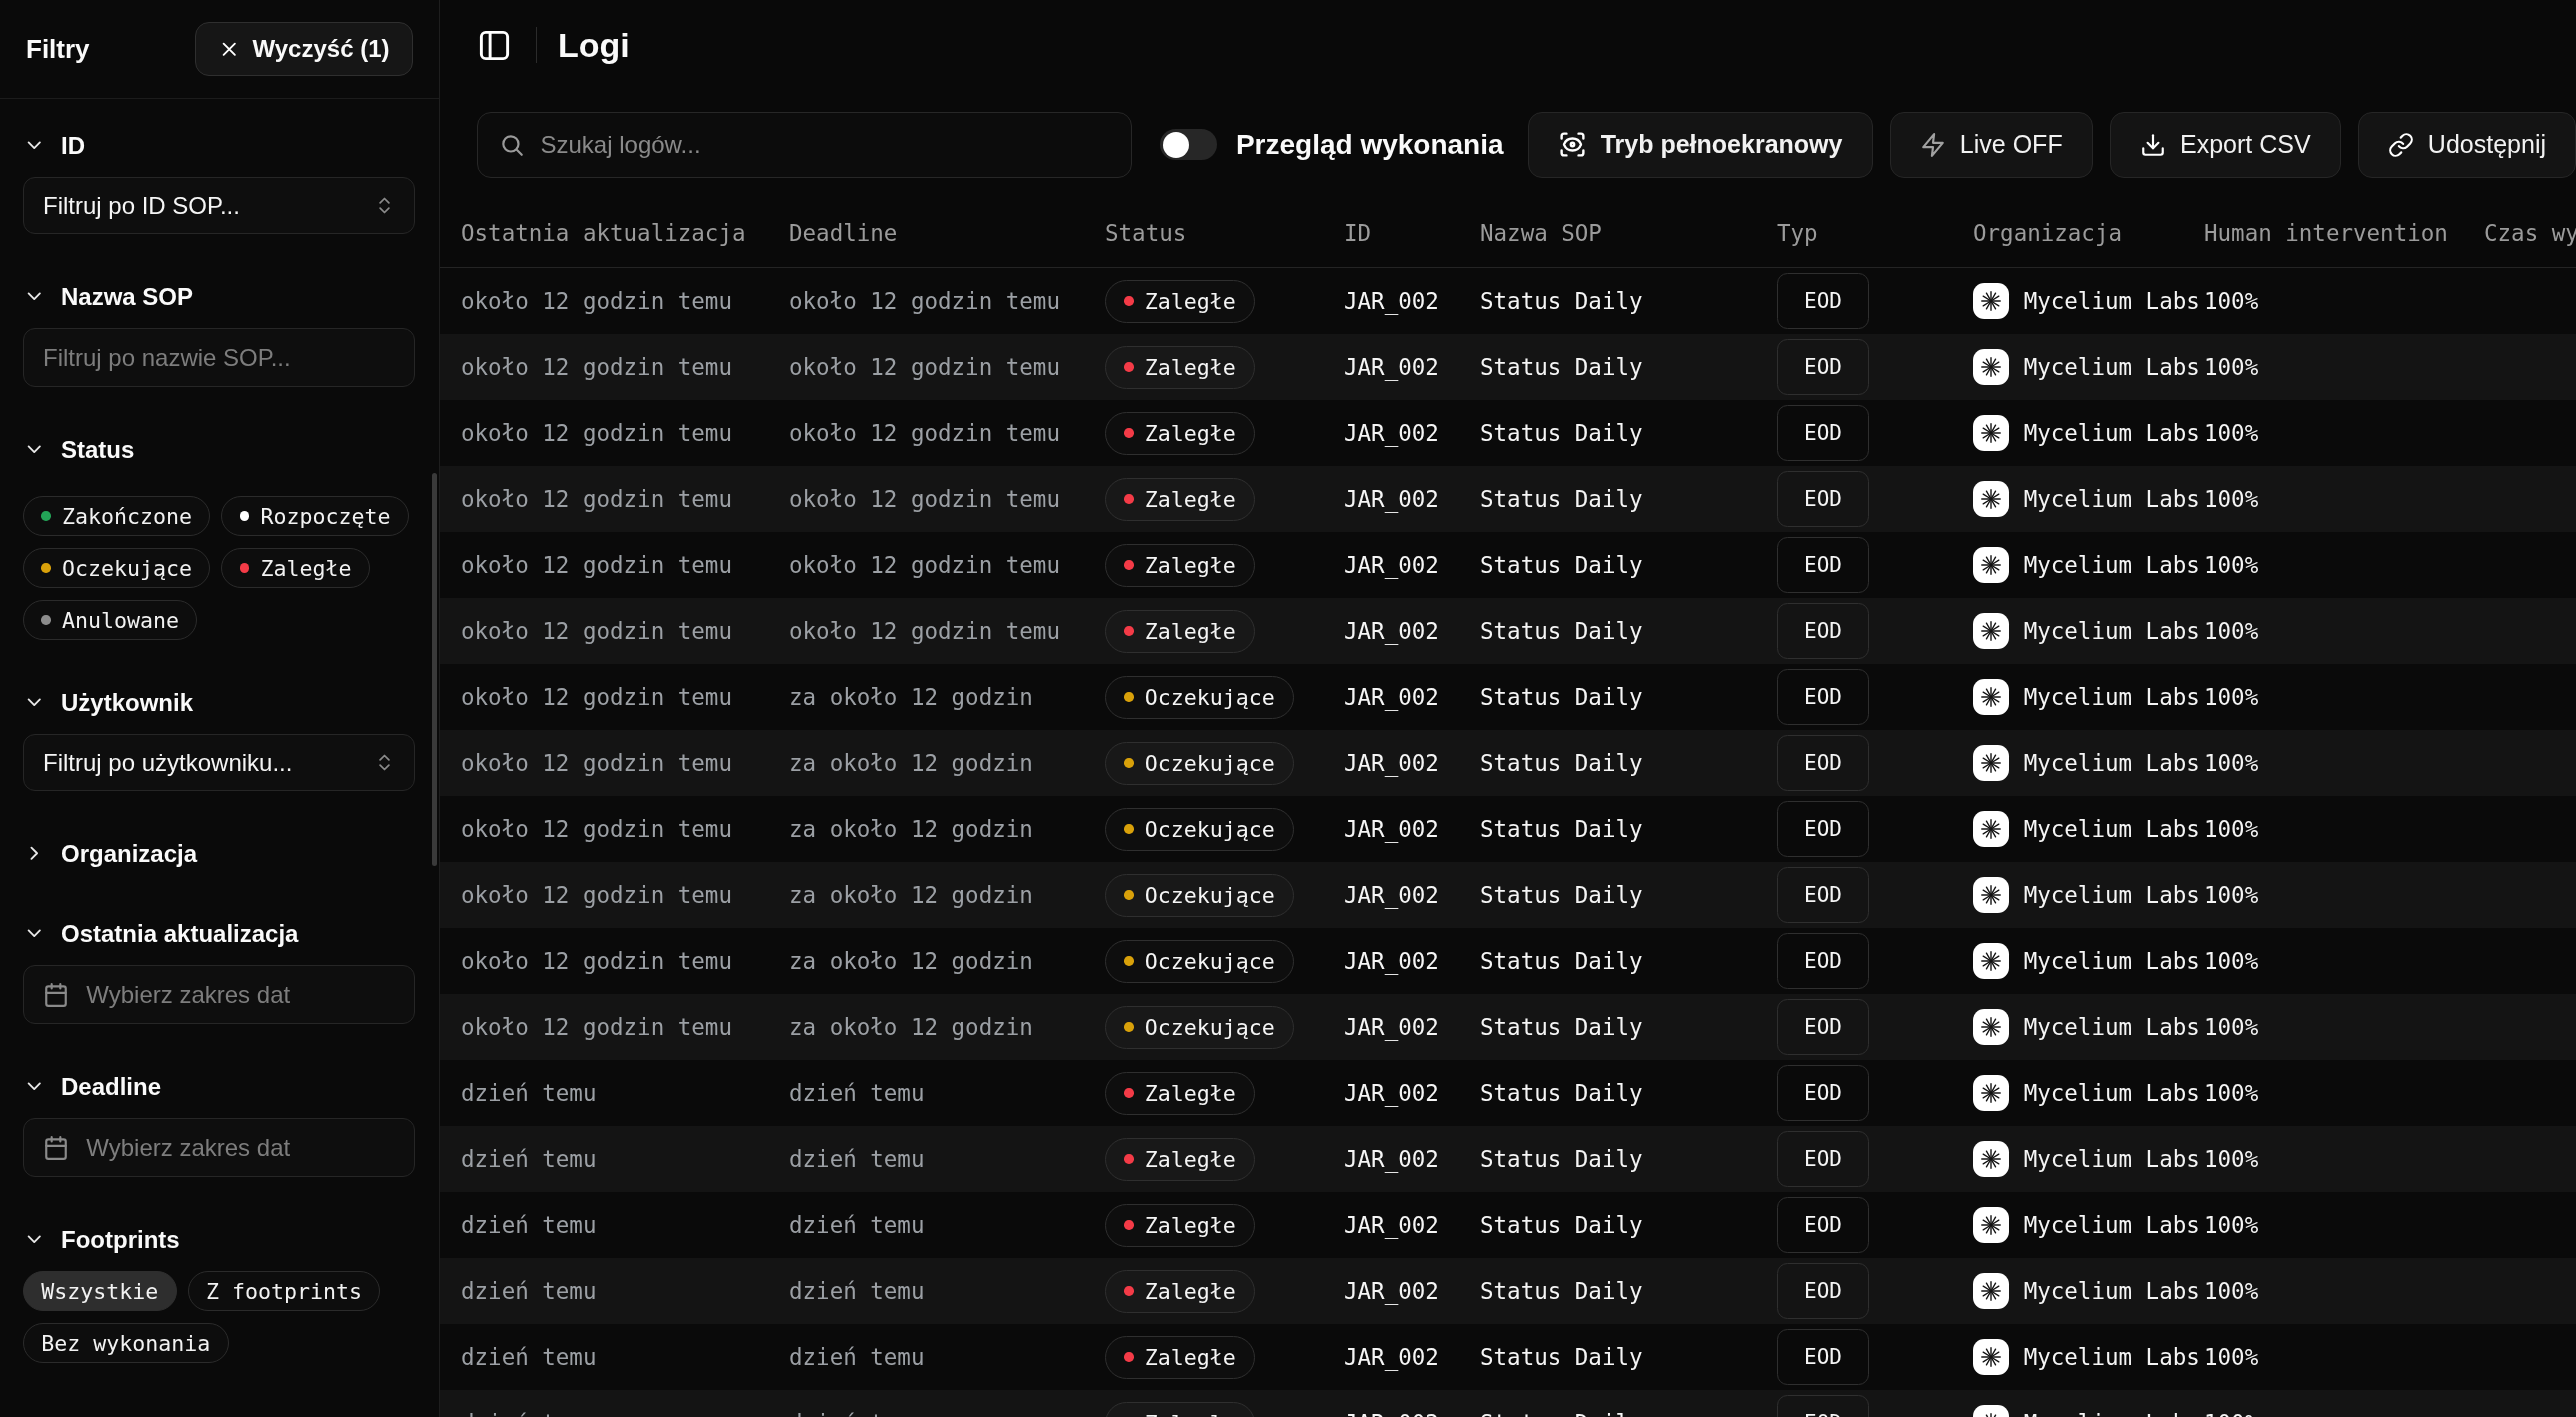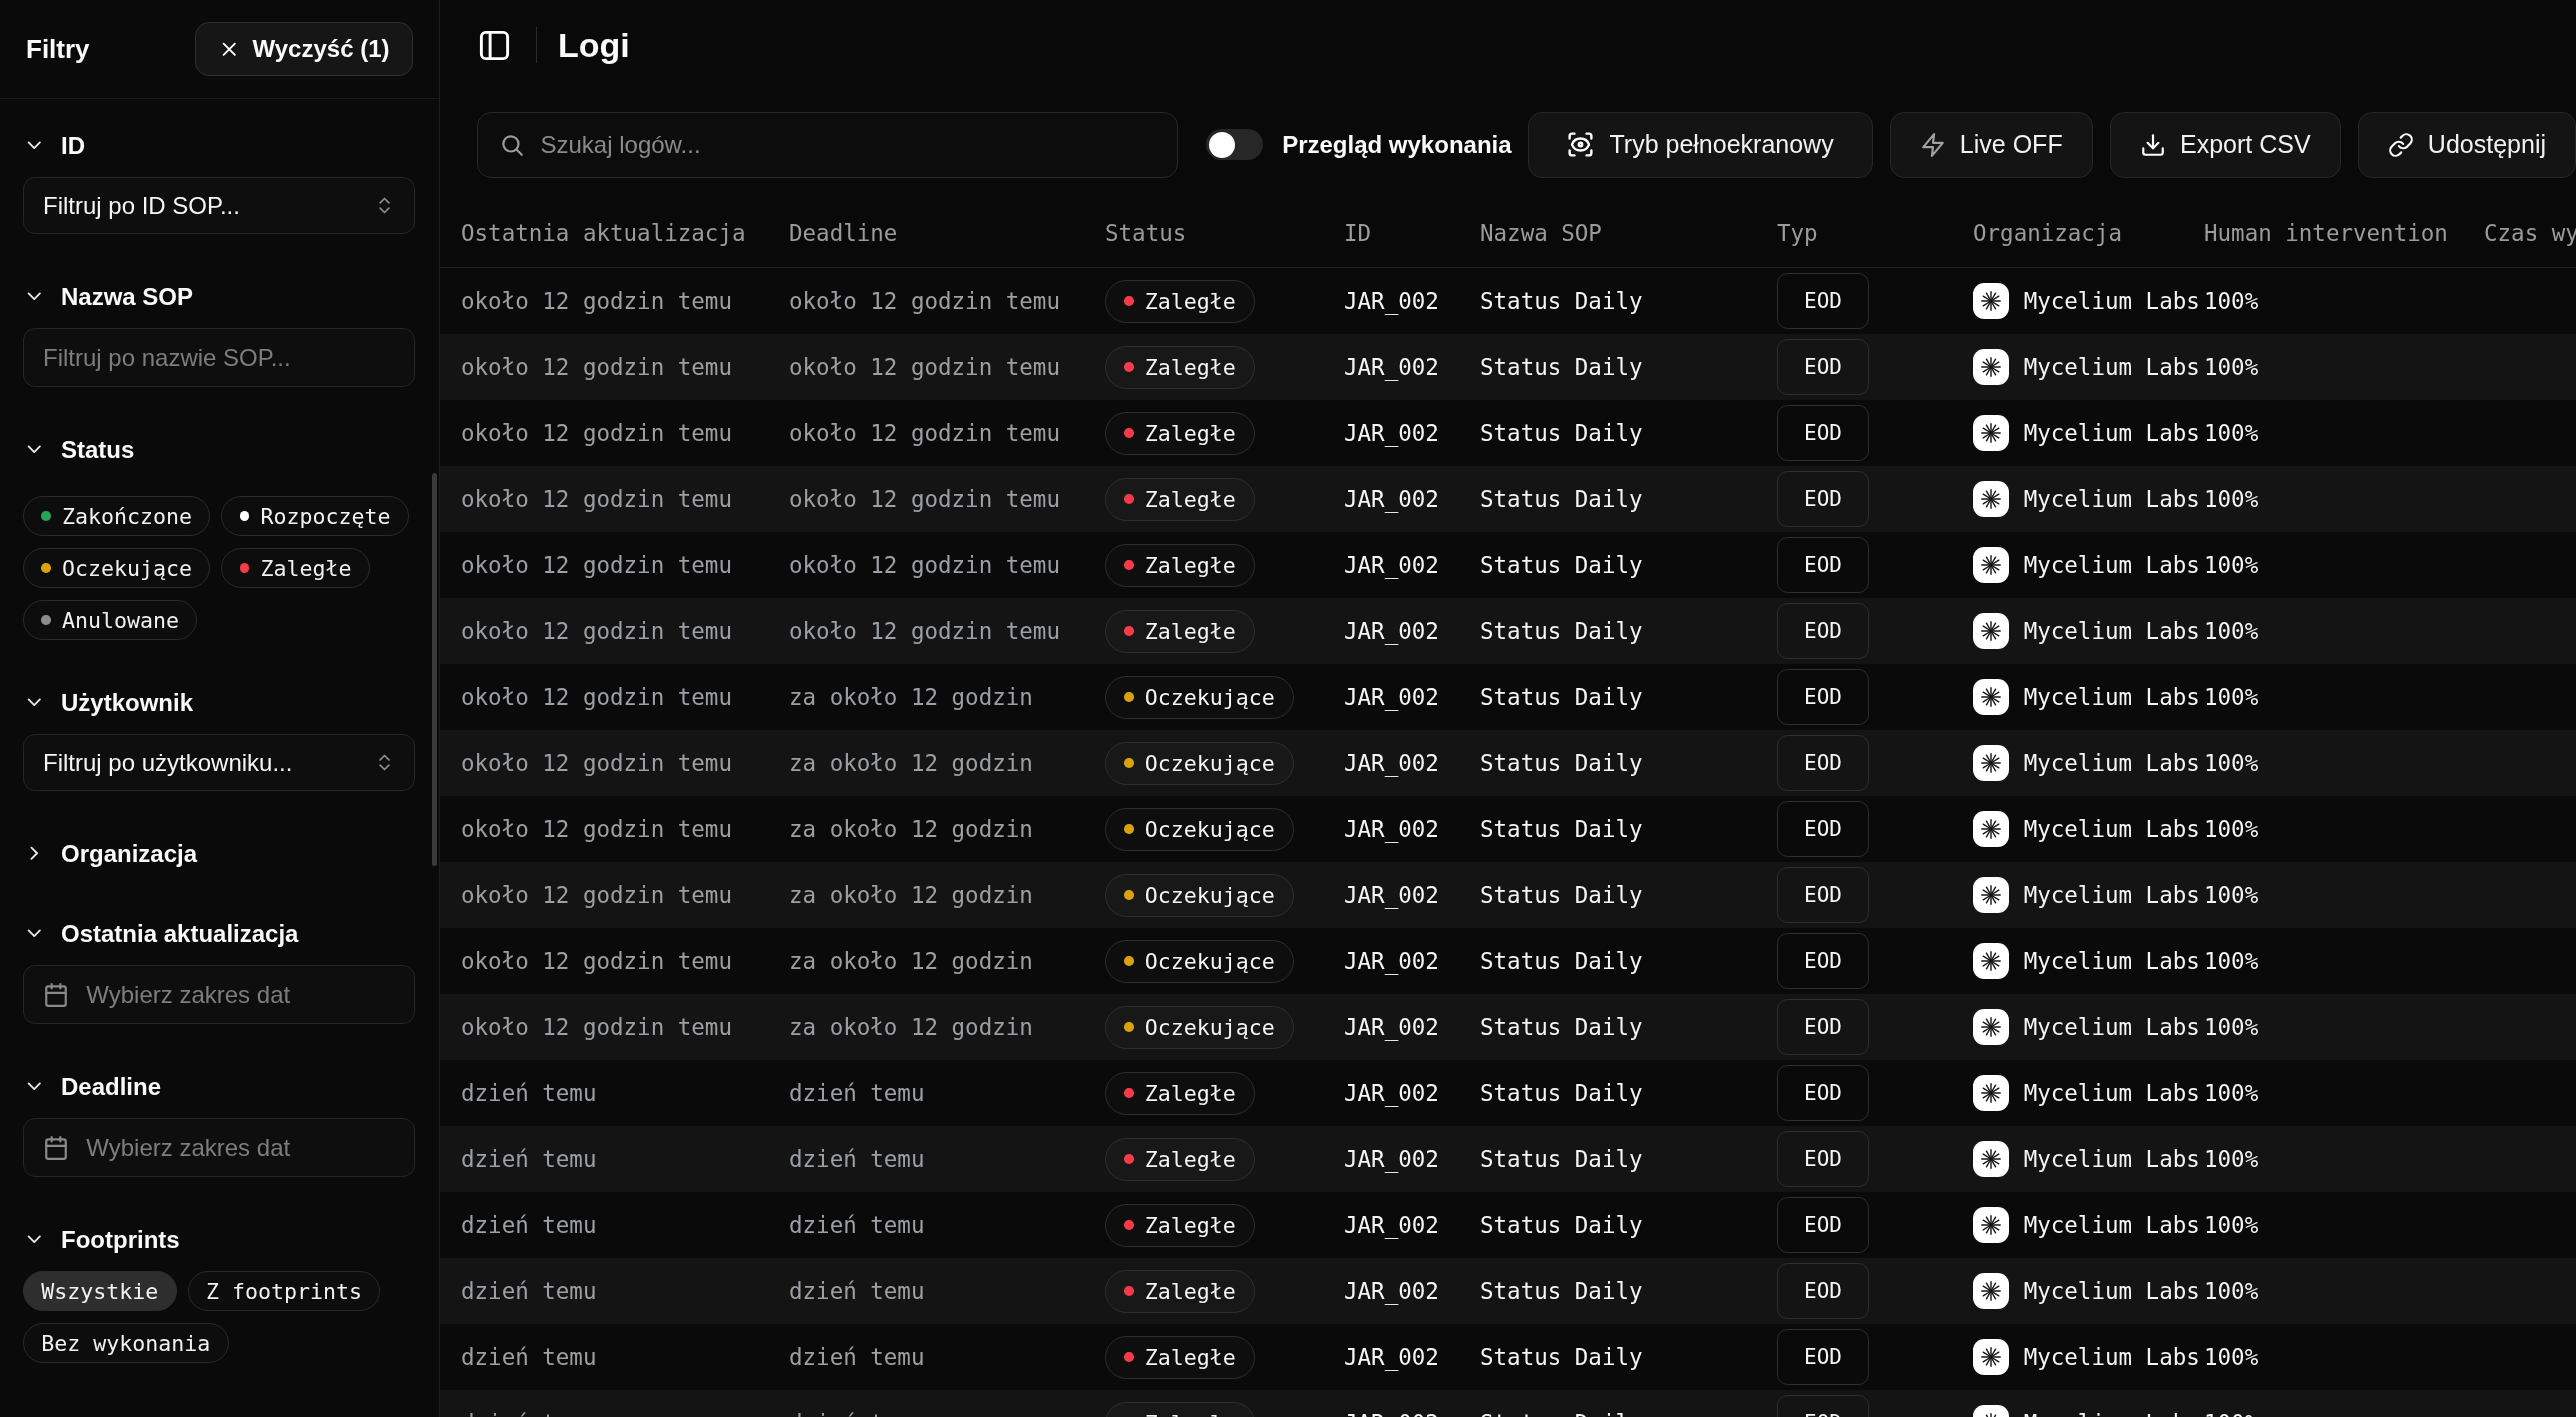--- a/index.html
+++ b/index.html
@@ -39,23 +39,23 @@
   .icon-btn { width:41px; height:41px; display:flex; align-items:center; justify-content:center; background:transparent; border:none; cursor:pointer; }
   .vdiv { width:0.9px; height:36px; background:#2b2b2b; }
   .page-title { font-size:34px; font-weight:600; color:#fafafa; }
 
   .toolbar { height:109px; display:flex; align-items:center; padding-left:37px; }
   .search { width:800px; height:66px; border:0.9px solid #272727; border-radius:14px; background:#0c0c0c; display:flex; align-items:center; gap:15.5px; padding:0 21px; }
   .search input { flex:1; background:transparent; border:none; outline:none; color:#f5f5f5; font-size:24px; font-family:"Liberation Sans",sans-serif; }
   .search input::placeholder { color:#8a8a8a; }
   .switch { margin-left:28px; width:57px; height:31px; border-radius:15.5px; background:#272727; border:none; position:relative; cursor:pointer; flex:none; }
   .switch .knob { position:absolute; left:2.6px; top:2.6px; width:26px; height:26px; border-radius:50%; background:#ffffff; }
-  .toggle-label { margin-left:19px; font-size:24px; font-weight:600; color:#fafafa; white-space:nowrap; }
+  .toggle-label { margin-left:19px; font-size:28px; font-weight:600; color:#fafafa; white-space:nowrap; }
   .tb-btn { display:inline-flex; align-items:center; justify-content:center; gap:14px; height:66px; padding:0 29px; background:#141414; border:0.9px solid #262626; border-radius:14px; color:#f2f2f2; font-size:25px; font-weight:500; font-family:"Liberation Sans",sans-serif; white-space:nowrap; cursor:pointer; flex:none; }
-  .tb-btn.first { margin-left:16px; min-width:345px; }
+  .tb-btn.first { margin-left:24px; min-width:345px;font-weight:bold; }
   .tb-btn + .tb-btn { margin-left:17.3px; }
 
   .grid-row { display:grid; grid-template-columns:328px 316px 239px 136px 297px 196px 231px 280px 1fr; align-items:center; padding-left:21px; }
   .thead { height:69px; border-bottom:0.9px solid #242424; font-family:"DejaVu Sans Mono",monospace; font-size:22.5px; color:#9b9b9b; white-space:nowrap; overflow:hidden; }
   .thead > div { overflow:hidden; white-space:nowrap; }
   .tbody { flex:1; overflow:hidden; }
   .trow { height:66px; font-family:"DejaVu Sans Mono",monospace; font-size:22.5px; white-space:nowrap; overflow:hidden; }
   .trow:nth-child(odd) { background:#0a0a0a; }
   .trow:nth-child(even) { background:#141414; }
   .cell-dim { color:#9ca0a5; }

